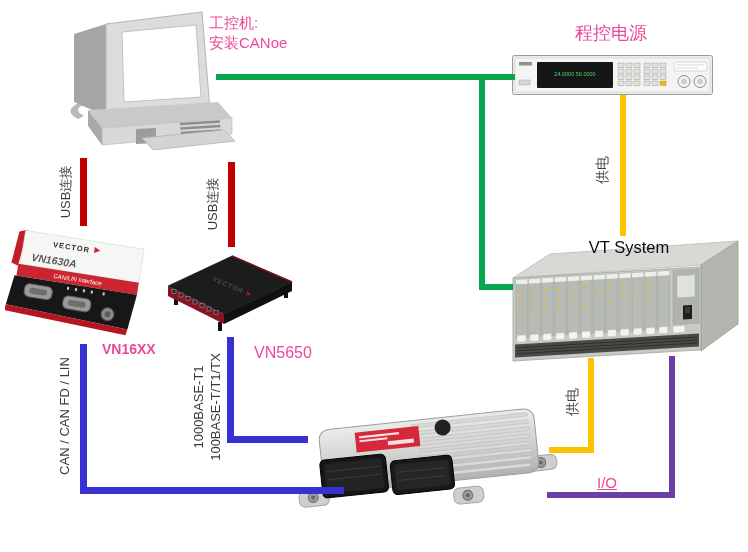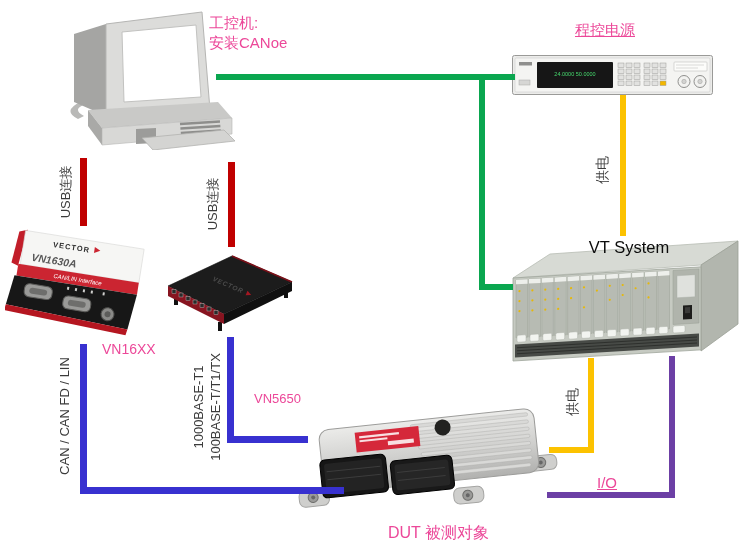--- a/index.html
+++ b/index.html
@@ -289,21 +289,21 @@
   <div class="line blue" style="left:80px; top:487px; width:264px; height:7px;"></div>
   <div class="line blue" style="left:227px; top:337px; width:7px; height:106px;"></div>
   <div class="line blue" style="left:227px; top:436px; width:81px; height:7px;"></div>
 
   <div class="lbl" style="left:209px; top:13px; font-size:15px; line-height:20px;">
     <div>工控机:</div>
     <div>安装CANoe</div>
   </div>
 
 
-  <div class="lbl" style="left:575px; top:21px; font-size:15px;text-decoration:underline;">程控电源</div>
+  <div class="lbl" style="left:575px; top:21px; font-size:18px;">程控电源</div>
 
   <div class="anchor" style="left:603px; top:170px;">
     <span style="font-size:14px;">供电</span>
   </div>
 
   <div class="anchor" style="left:573px; top:402px;">
     <span style="font-size:14px;">供电</span>
   </div>
 
   <div class="lbl" style="left:597px; top:474px; font-size:15px;text-decoration:underline;">I/O</div>
@@ -321,19 +321,18 @@
   </div>
 
   <div class="anchor" style="left:198px; top:407px;">
     <span style="font-size:13px;">1000BASE-T1</span>
   </div>
 
   <div class="anchor" style="left:215px; top:407px;">
     <span style="font-size:13px;">100BASE-T/T1/TX</span>
   </div>
 
-  <div class="lbl" style="left:102px; top:341px; font-size:14px;">VN16XX</div>
-
-  <div class="lbl" style="left:254px; top:344px; font-size:13px;margin-top:47px;">VN5650</div>
-
-  <div class="lbl" style="left:388px; top:523px; font-size:16px;">DUT 被测对象</div>
+  <div class="lbl" style="left:102px; top:341px; font-size:14px;font-weight:bold;">VN16XX</div>
+
+  <div class="lbl" style="left:254px; top:344px; font-size:16px;">VN5650</div>
+
 
 </div>
 
 </body></html>

